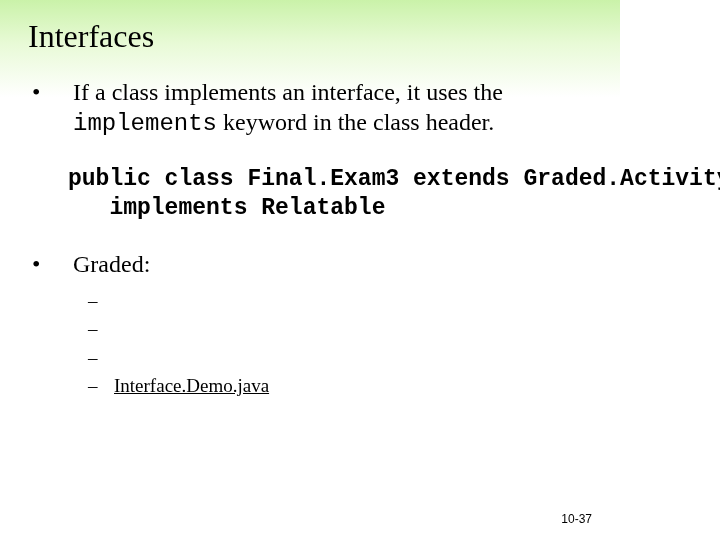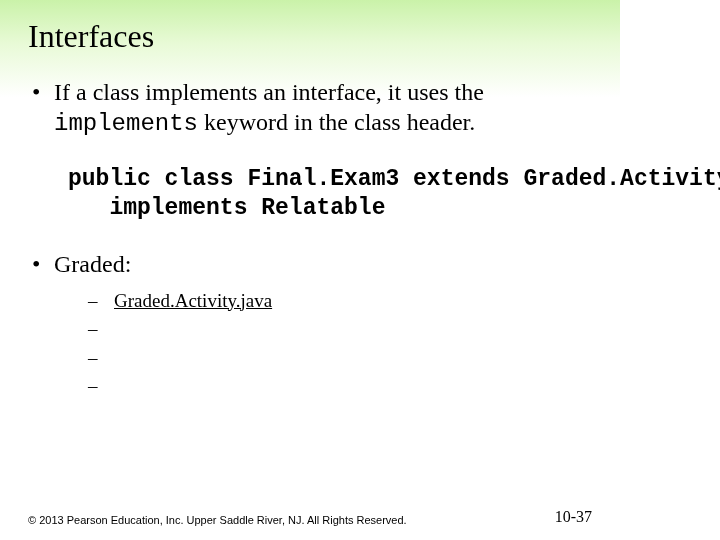--- a/index.html
+++ b/index.html
@@ -30,21 +30,21 @@
     color: #000;
     margin-left: 4px;
     line-height: 1.25;
     display: flex;
   }
   .bullet1 .dot {
     width: 22px;
     flex: none;
     color: #000;
   }
-  .bullet1 .txt { flex: 1; }
+  .bullet1 .txt { flex: 1; margin-left: 19px; }
   .mono {
     font-family: "Courier New", Courier, monospace;
   }
   .code-block {
     font-family: "Courier New", Courier, monospace;
     font-size: 23px;
     font-weight: bold;
     color: #000;
     margin: 26px 0 26px 40px;
     line-height: 1.25;
@@ -71,22 +71,22 @@
     bottom: 14px;
     left: 28px;
     font-family: Arial, Helvetica, sans-serif;
     font-size: 11px;
     color: #000;
   }
   .pagenum {
     position: absolute;
     bottom: 14px;
     right: 28px;
-    font-family: Liberation Serif, serif;
-    font-size: 16px;
+    font-family: Liberation Sans, sans-serif;
+    font-size: 12px;
     color: #000;
   }
 </style>
 </head>
 <body>
 
 <div class="slide">
 
   <h1 class="title">Interfaces</h1>
 
@@ -101,29 +101,28 @@
    implements Relatable</div>
 
   <div class="bullet1">
     <span class="dot">•</span>
     <span class="txt">Graded:</span>
   </div>
 
   <div class="sub-list">
     <div class="sub-item">
       <span class="dash">–</span>
-      <span class="link">Graded.Activity.java</span>
     </div>
     <div class="sub-item">
       <span class="dash">–</span>
     </div>
     <div class="sub-item">
       <span class="dash">–</span>
     </div>
     <div class="sub-item">
       <span class="dash">–</span>
+      <span class="link">Interface.Demo.java</span>
     </div>
   </div>
 
-  <div class="footer">© 2013 Pearson Education, Inc. Upper Saddle River, NJ. All Rights Reserved.</div>
   <div class="pagenum">10-37</div>
 
 </div>
 
 </body></html>

